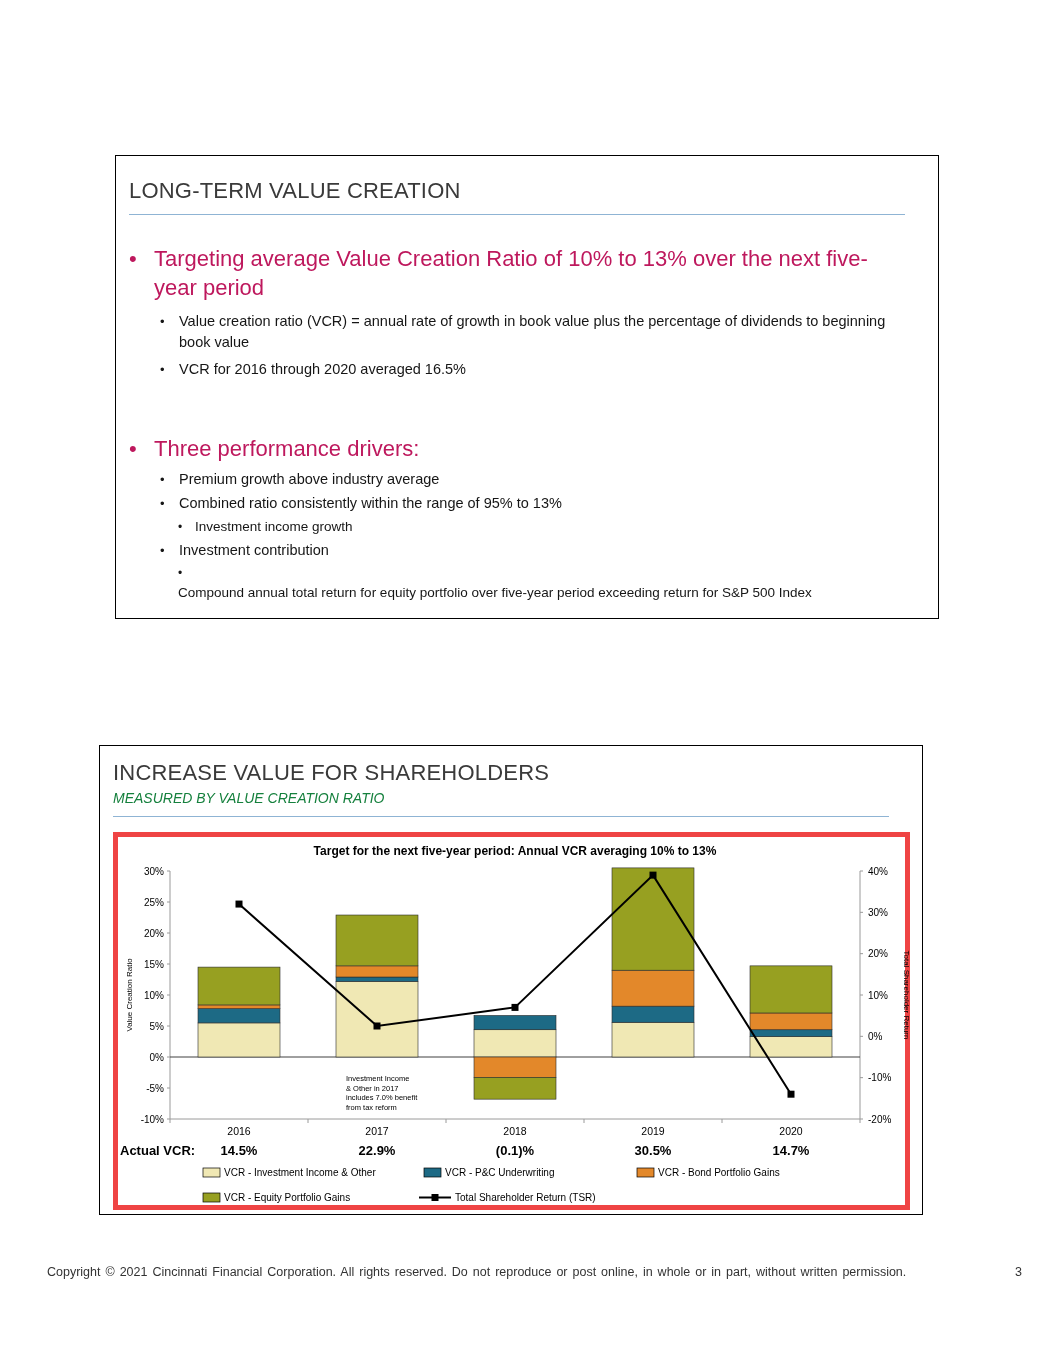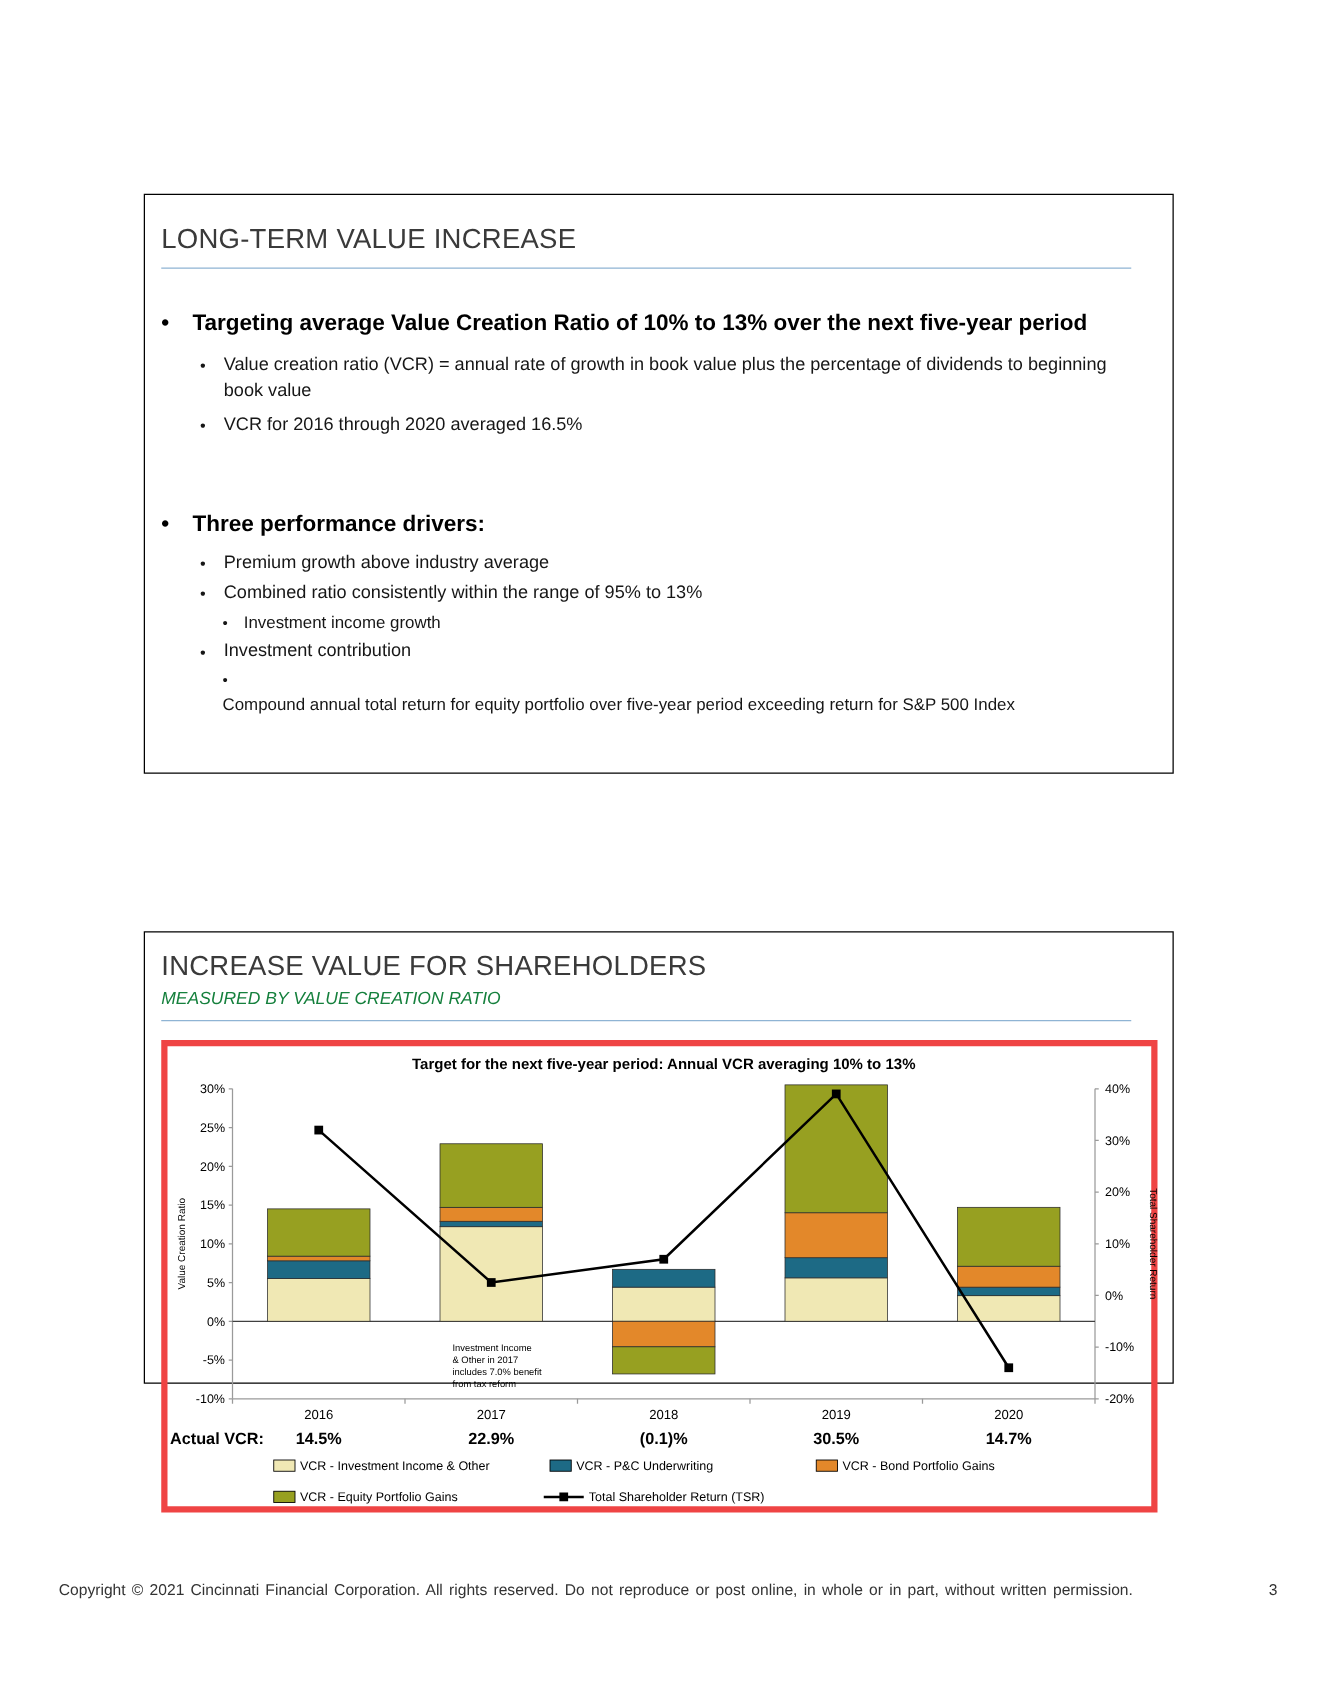--- a/index.html
+++ b/index.html
@@ -1,31 +1,31 @@
 <!DOCTYPE html>
 <html><head>
 <meta charset="utf-8">
 <style>
   html,body{margin:0;padding:0;background:#fff;}
   body{width:1055px;height:1365px;position:relative;font-family:"Liberation Sans",sans-serif;color:#1a1a1a;overflow:hidden;}
   .box{position:absolute;border:1px solid #000;background:#fff;box-sizing:border-box;}
   #box1{left:115px;top:155px;width:824px;height:464px;}
-  #box2{left:115px;top:745px;width:824px;height:362px;}
+  #box2{left:99px;top:745px;width:824px;height:470px;}
   .panel-title{font-size:22px;font-weight:400;color:#3a3a3a;margin:0;letter-spacing:.2px;position:absolute;left:13px;white-space:nowrap;}
   #box1 .panel-title{top:22px;}
   #box2 .panel-title{top:14px;}
   .subtitle{position:absolute;left:13px;top:44px;font-size:14px;font-style:italic;color:#15803d;}
   .rule{position:absolute;left:13px;right:33px;height:1px;background:#8fb4d4;}
   #box1 .rule{top:58px;}
   #box2 .rule{top:70px;}
   #box1 .content{position:absolute;left:13px;right:36px;top:76px;}
   .b{display:flex;align-items:flex-start;}
   .b .mk{flex:none;}
   .mk::before{content:"\2022";}
-  .l1{font-size:18px;line-height:29px;color:#000000;font-weight:bold;}
+  .l1{font-size:22px;line-height:29px;color:#be185d;}
   .l1 .mk{width:25px;}
   .l2{font-size:14.5px;line-height:21px;margin-left:31px;color:#161616;}
   .l2 .mk{width:19px;font-size:13px;}
   .l3{font-size:13.5px;line-height:20px;margin-left:49px;color:#161616;}
   .l3 .mk{width:17px;font-size:12px;}
   #b1{margin-top:12px;}
   #b1s1{margin-top:9px;}
   #b1s2{margin-top:6px;}
   #b2{margin-top:54px;align-items:center;}
   #b2s1{margin-top:6px;}
@@ -37,21 +37,21 @@
   .chart-frame svg{display:block;}
   svg text{font-family:"Liberation Sans",sans-serif;}
   #footer{position:absolute;left:47px;top:1265px;width:975px;display:flex;justify-content:space-between;font-size:12.5px;color:#333;word-spacing:1.5px;}
 </style>
 </head>
 <body>
 
 <div class="page">
 
   <section class="box" id="box1">
-    <h1 class="panel-title">LONG-TERM VALUE INCREASE</h1>
+    <h1 class="panel-title">LONG-TERM VALUE CREATION</h1>
     <div class="rule"></div>
     <div class="content">
       <div class="b l1" id="b1">
         <span class="mk"></span>
         <span>Targeting average Value Creation Ratio of 10% to 13% over the next five-year period</span>
       </div>
       <div class="b l2" id="b1s1">
         <span class="mk"></span>
         <span>Value creation ratio (VCR) = annual rate of growth in book value plus the percentage of dividends to beginning book value</span>
       </div>

